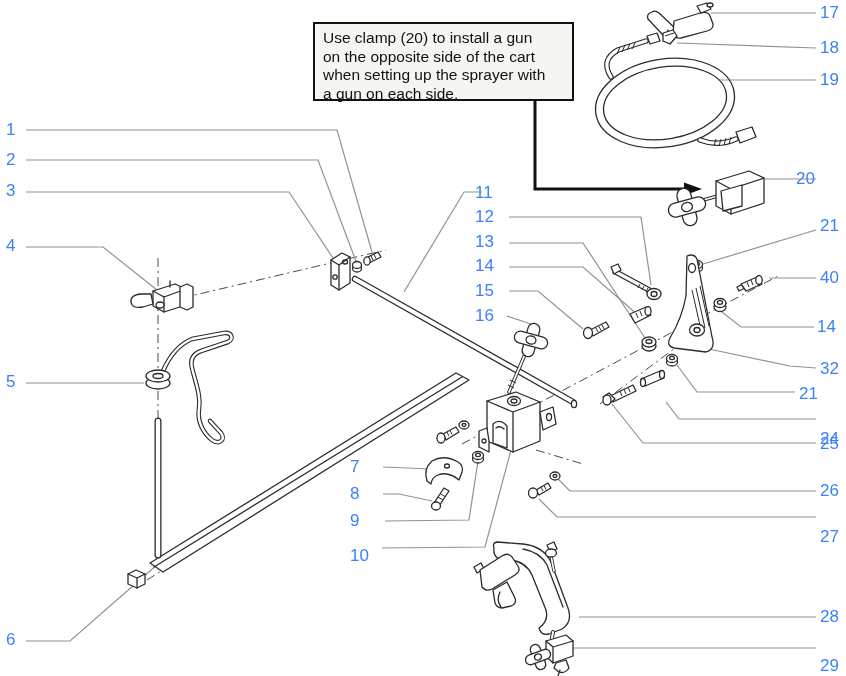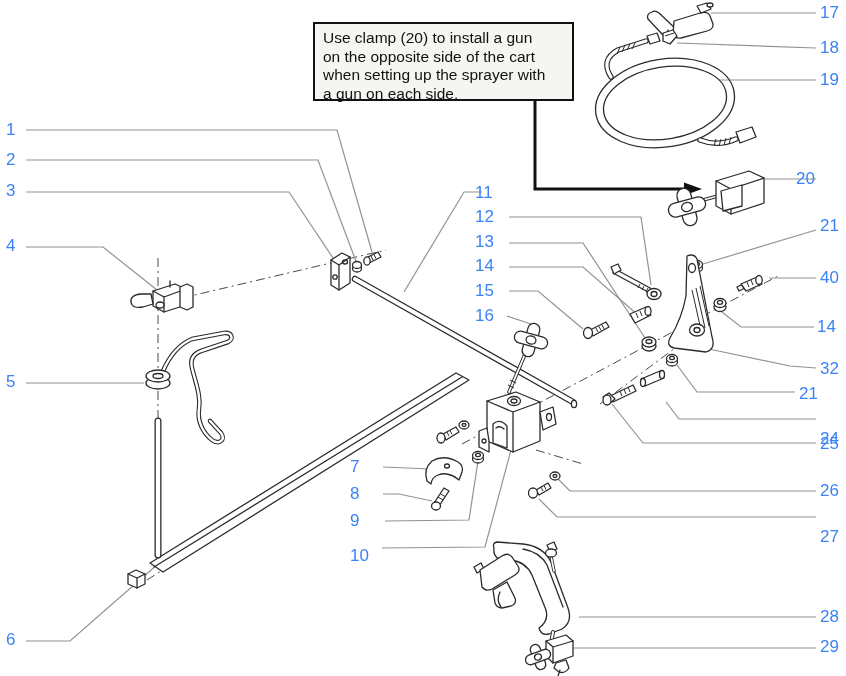--- a/index.html
+++ b/index.html
@@ -339,15 +339,15 @@
 <span class="lbl" style="left:820px;top:216px;">21</span>
 <span class="lbl" style="left:820px;top:268px;">40</span>
 <span class="lbl" style="left:817px;top:317px;">14</span>
 <span class="lbl" style="left:820px;top:359px;">32</span>
 <span class="lbl" style="left:799px;top:384px;">21</span>
 <span class="lbl" style="left:820px;top:409px;margin-top:20px;">24</span>
 <span class="lbl" style="left:820px;top:434px;">25</span>
 <span class="lbl" style="left:820px;top:481px;">26</span>
 <span class="lbl" style="left:820px;top:506px;margin-top:21px;">27</span>
 <span class="lbl" style="left:820px;top:607px;">28</span>
-<span class="lbl" style="left:820px;top:637px;">29</span>
+<span class="lbl" style="left:820px;top:656px;">29</span>
 
 </div>
 
 </body></html>

